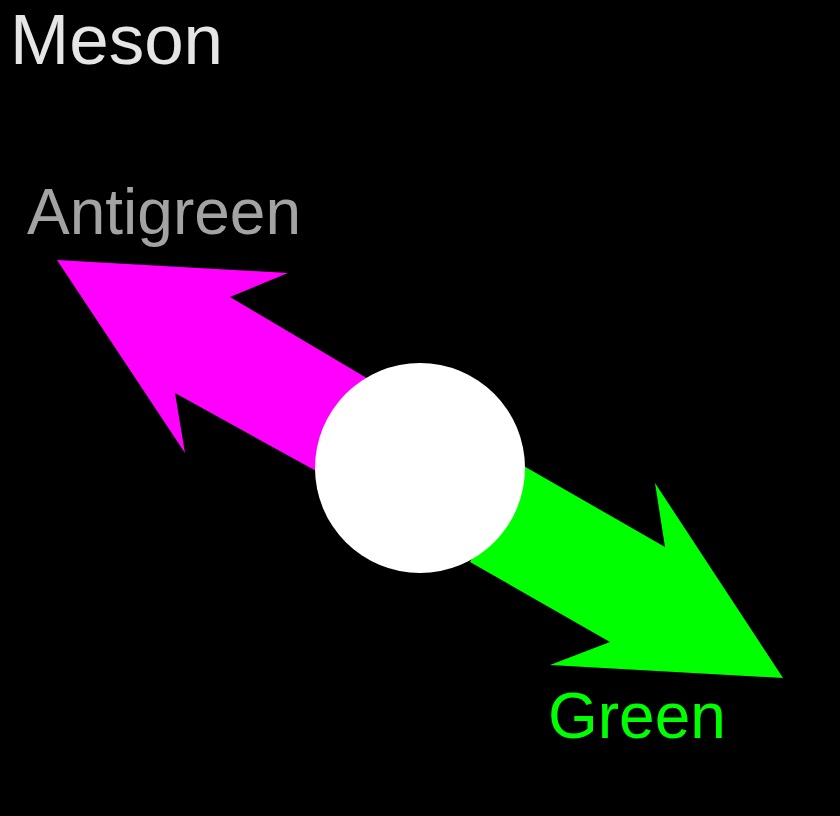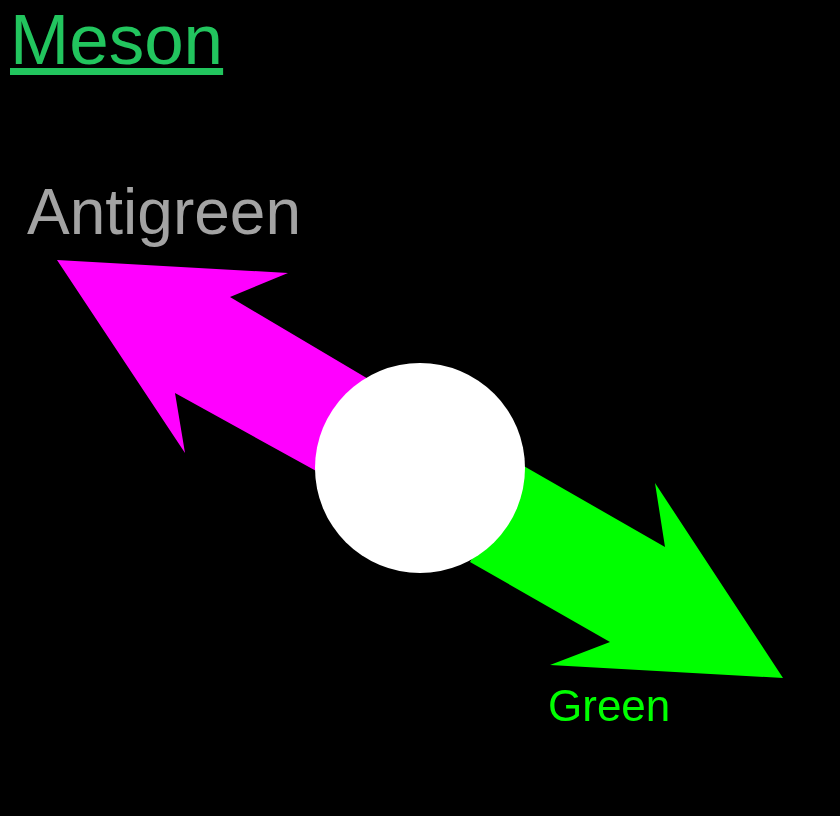--- a/index.html
+++ b/index.html
@@ -1,21 +1,21 @@
 <!DOCTYPE html>
 <html><head>
 <meta charset="utf-8">
 <style>
   html, body { margin:0; padding:0; background:#000; }
   body { width:840px; height:816px; position:relative; overflow:hidden; font-family:"Liberation Sans", sans-serif; }
   svg.diagram { position:absolute; left:0; top:0; width:840px; height:816px; }
   .label { position:absolute; white-space:nowrap; line-height:1; }
-  #title { left:10px; top:4px; font-size:71px; color:#22c55e;text-decoration:underline; }
+  #title { left:10px; top:4px; font-size:71px; color:#e5e5e5; }
   #anti { left:27px; top:180px; font-size:64px; color:#a3a3a3; }
-  #green { left:548px; top:684px; font-size:44px; color:#00ff00; }
+  #green { left:548px; top:684px; font-size:64px; color:#00ff00; }
 </style>
 </head>
 <body>
 
 <svg class="diagram" viewBox="0 0 840 816">
   <polygon fill="#ff00ff" points="57,260 288,273 230,297 370,380 318,472 175,393 185,453"></polygon>
   <polygon fill="#00ff00" points="783,678 655,483 665,547 522,465 470,562 610,642 550,665"></polygon>
   <circle cx="420" cy="468" r="105" fill="#ffffff"></circle>
 </svg>
 

